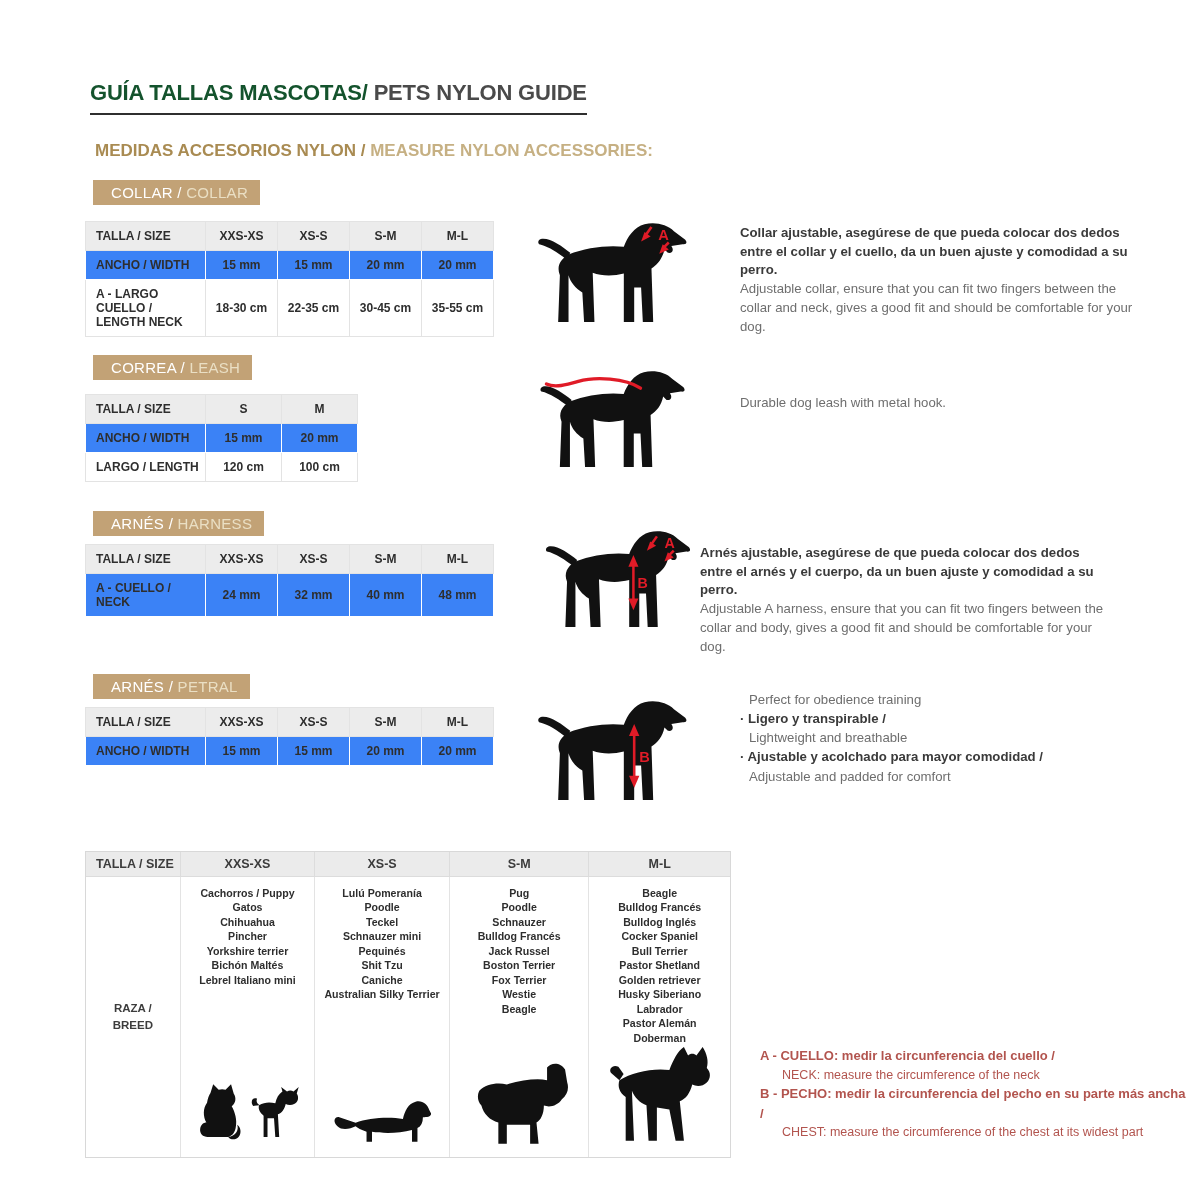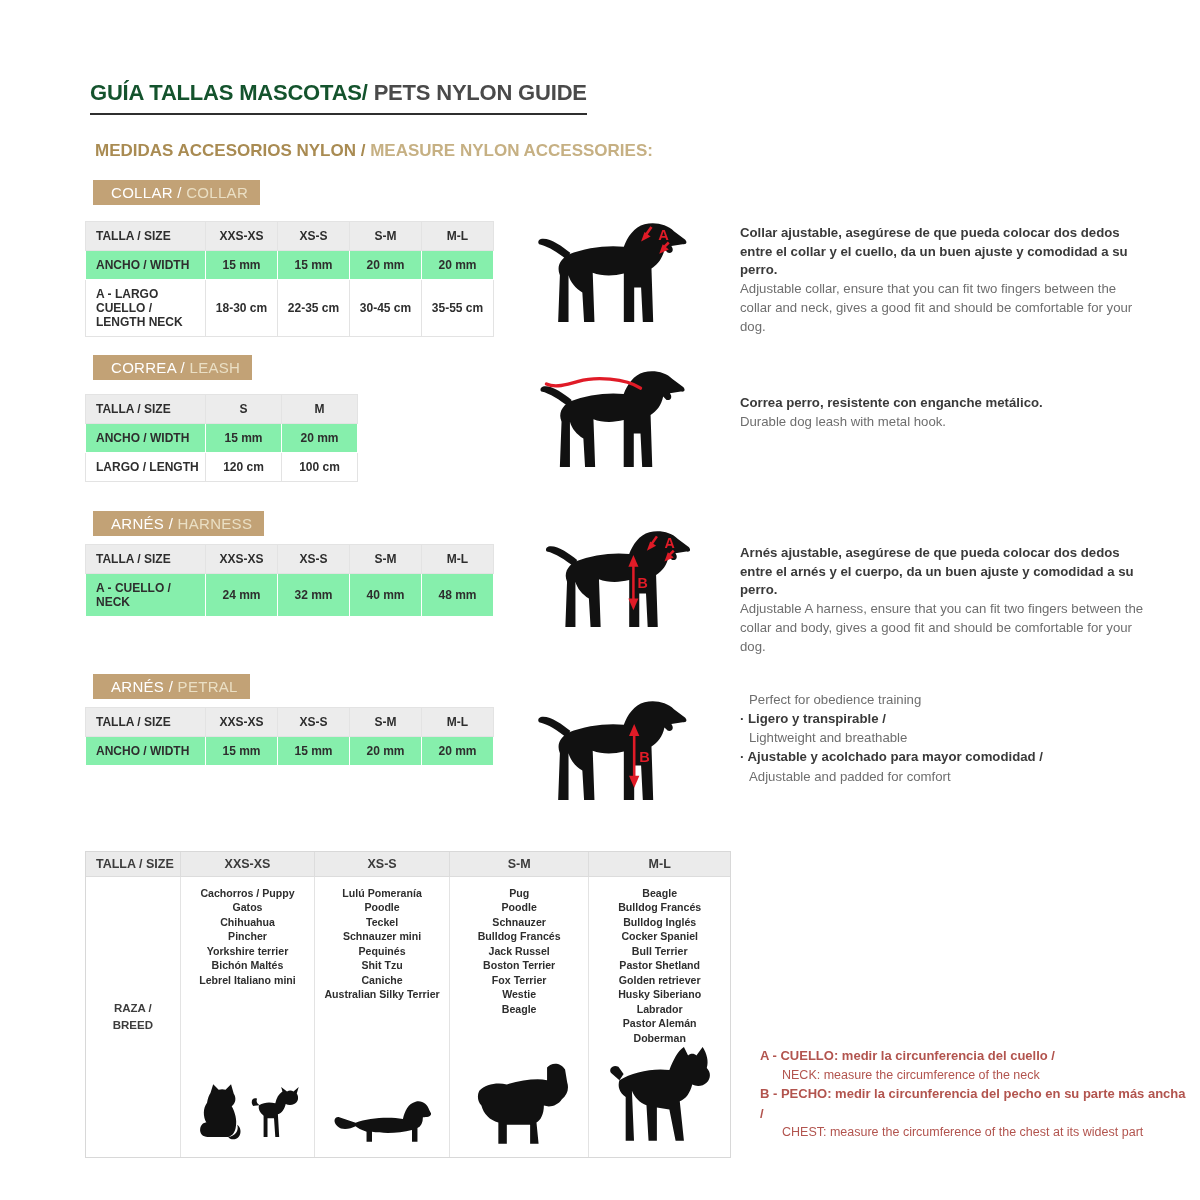--- a/index.html
+++ b/index.html
@@ -23,21 +23,21 @@
                padding:4px 12px 4px 18px; letter-spacing:0.3px; white-space:nowrap; }
   .sec-badge .lite { color:#eadfc4; }
 
   
   table.size-table { border-collapse:collapse; font-size:12px; font-weight:bold;
                      color:#2e2e2e; text-align:center; background:#fff; }
   table.size-table td { border:1px solid #e3e3e3; padding:7px 4px; }
   table.size-table td.lbl { text-align:left; padding-left:10px; width:120px; }
   table.size-table td.val { width:72px; }
   table.size-table tr.hdr td { background:#ececec; }
-  table.size-table tr.gray td { background:#86efac; border-color:#fff; }
+  table.size-table tr.gray td { background:#3b82f6; border-color:#fff; }
 
   
   .desc { width:405px; font-size:13.2px; line-height:1.42; }
   .desc .es { font-weight:bold; color:#3a3a3a; }
   .desc .en { color:#6e6e6e; }
 
   .bullets { width:405px; font-size:13.2px; line-height:1.45; }
   .bullets .b-es { font-weight:bold; color:#3a3a3a; }
   .bullets .b-es::before { content:"· "; }
   .bullets .b-en { color:#6e6e6e; padding-left:9px; }
@@ -152,21 +152,20 @@
 </tbody>
   </table>
 
 <svg class="abs" style="left:537px; top:368px;" width="165" height="105" viewBox="0 0 190 125">
   <path class="dog-black" d="M4,22 C14,20 28,30 38,38 L34,46 C24,38 12,30 2,28 C0,26 1,23 4,22 Z"></path>
   <path class="dog-black" d="M36,40 C56,32 80,29 100,31 C104,20 112,8 124,5 C136,2 150,5 158,13 L170,22 C174,25 173,29 168,28 L155,30 C158,34 157,39 151,38 L147,34 C145,44 139,52 132,56 L134,118 L122,118 L120,78 L112,78 L112,118 L100,118 L100,62 C88,65 74,65 64,61 L66,118 L54,118 L52,84 C44,79 38,72 36,64 L36,118 L24,118 L26,64 C22,54 26,46 36,40 Z"></path>
   <path class="red-line" style="stroke-width:4; stroke-linecap:round;" d="M120,24 C102,12 66,10 46,16 C32,20 18,24 8,19"></path>
 </svg>
 
 <div class="abs desc" style="left:740px; top:394px;">
-  <div class="es">Correa perro, resistente con enganche metálico.</div>
   <div class="en">Durable dog leash with metal hook.</div>
 </div>
 
 <div class="abs sec-badge" style="left:93px; top:511px;">
   <span>ARNÉS / </span><span class="lite">HARNESS</span>
 </div>
 
 <table class="size-table abs" style="left:85px; top:544px;">
   <tbody>
       <tr class="hdr">
@@ -193,21 +192,21 @@
   <polygon class="red-mark" points="121,27 125,16 132,21"></polygon>
   <path class="red-line" style="stroke-width:3;" d="M153,27 L147,33"></path>
   <polygon class="red-mark" points="142,40 146,29 153,35"></polygon>
   <text class="red-letter" x="142" y="24">A</text>
   <path class="red-line" style="stroke-width:3;" d="M105,44 L105,86"></path>
   <polygon class="red-mark" points="99,46 105,32 111,46"></polygon>
   <polygon class="red-mark" points="99,84 105,98 111,84"></polygon>
   <text class="red-letter" x="110" y="72">B</text>
 </svg>
 
-<div class="abs desc" style="left:740px; top:544px;">
+<div class="abs desc" style="left:700px; top:544px;">
   <div class="es">Arnés ajustable, asegúrese de que pueda colocar dos dedos entre el arnés y el cuerpo, da un buen ajuste y comodidad a su perro.</div>
   <div class="en">Adjustable A harness, ensure that you can fit two fingers between the collar and body, gives a good fit and should be comfortable for your dog.</div>
 </div>
 
 <div class="abs sec-badge" style="left:93px; top:674px;">
   <span>ARNÉS / </span><span class="lite">PETRAL</span>
 </div>
 
 <table class="size-table abs" style="left:85px; top:707px;">
   <tbody>

